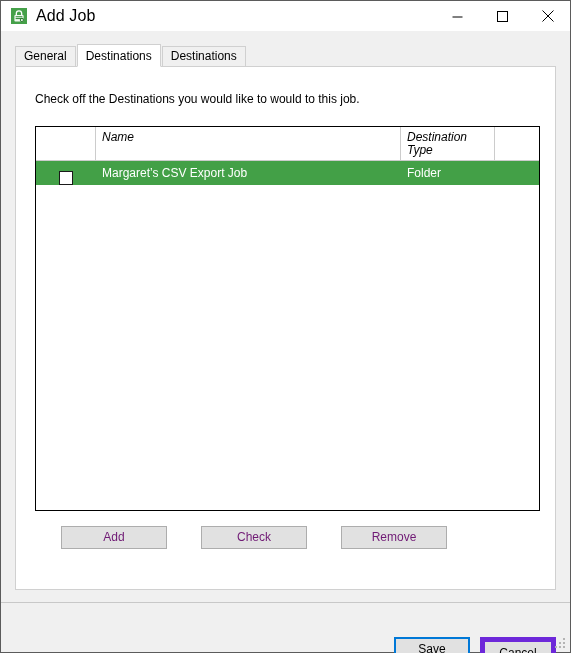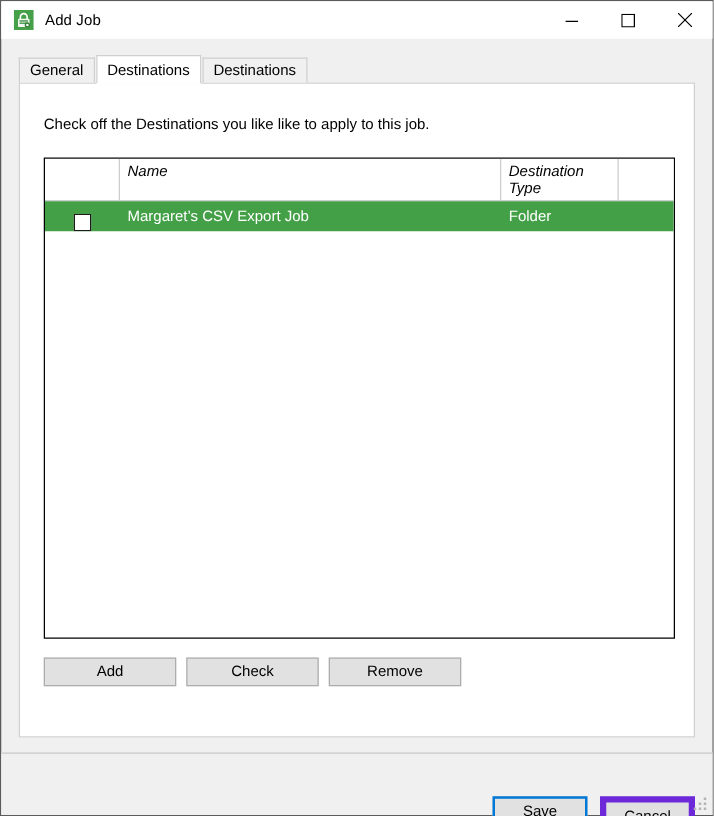--- a/index.html
+++ b/index.html
@@ -38,21 +38,21 @@
   }
   .title-icon {
     width: 16px;
     height: 16px;
     margin-left: 10px;
     margin-right: 9px;
     flex: 0 0 auto;
     position: relative;
   }
   .title-text {
-    font-size: 12px;
+    font-size: 16px;
     color: #000000;
     flex: 1 1 auto;
     line-height: 30px;
     letter-spacing: 0.1px;
   }
   .winbtns {
     display: flex;
     height: 30px;
     flex: 0 0 auto;
   }
@@ -194,24 +194,25 @@
     gap: 8px;
   }
   .btn {
     box-sizing: border-box;
     width: 106px;
     height: 23px;
     background: #e1e1e1;
     border: 1px solid #adadad;
     font-size: 12px;
     font-family: "Liberation Sans", sans-serif;
-    color: #000000;
+    color: #701a75;
     text-align: center;
     line-height: 21px;
     padding: 0;
+    margin-left: 26px;
   }
 
   
   .footer {
     flex: 0 0 auto;
     height: 49px;
     border-top: 1px solid #c8c8c8;
     background: #f0f0f0;
     position: relative;
     margin-top: 12px;
@@ -295,21 +296,21 @@
   </div>
 
   <div class="tabstrip">
     <div class="tab">General</div>
     <div class="tab selected">Destinations</div>
     <div class="tab">Destinations</div>
   </div>
 
   <div class="tabpanel">
 
-    <div class="instruction">Check off the Destinations you like like to apply to this job.</div>
+    <div class="instruction">Check off the Destinations you would like to would to this job.</div>
 
     <div class="grid">
       <div class="grid-header">
         <div class="hcell c-check"></div>
         <div class="hcell c-name">Name</div>
         <div class="hcell c-type">
           <div>Destination</div>
           <div>Type</div>
         </div>
         <div class="hcell c-last"></div>

